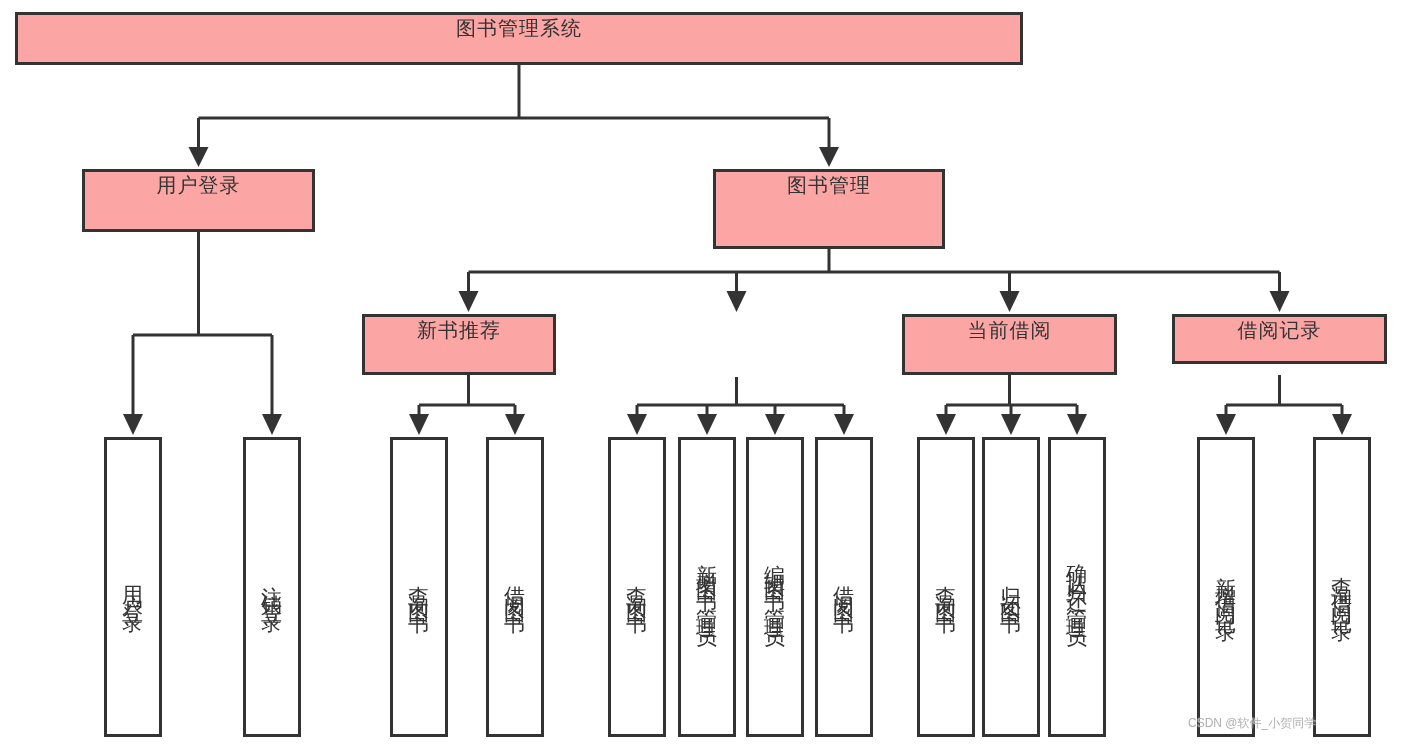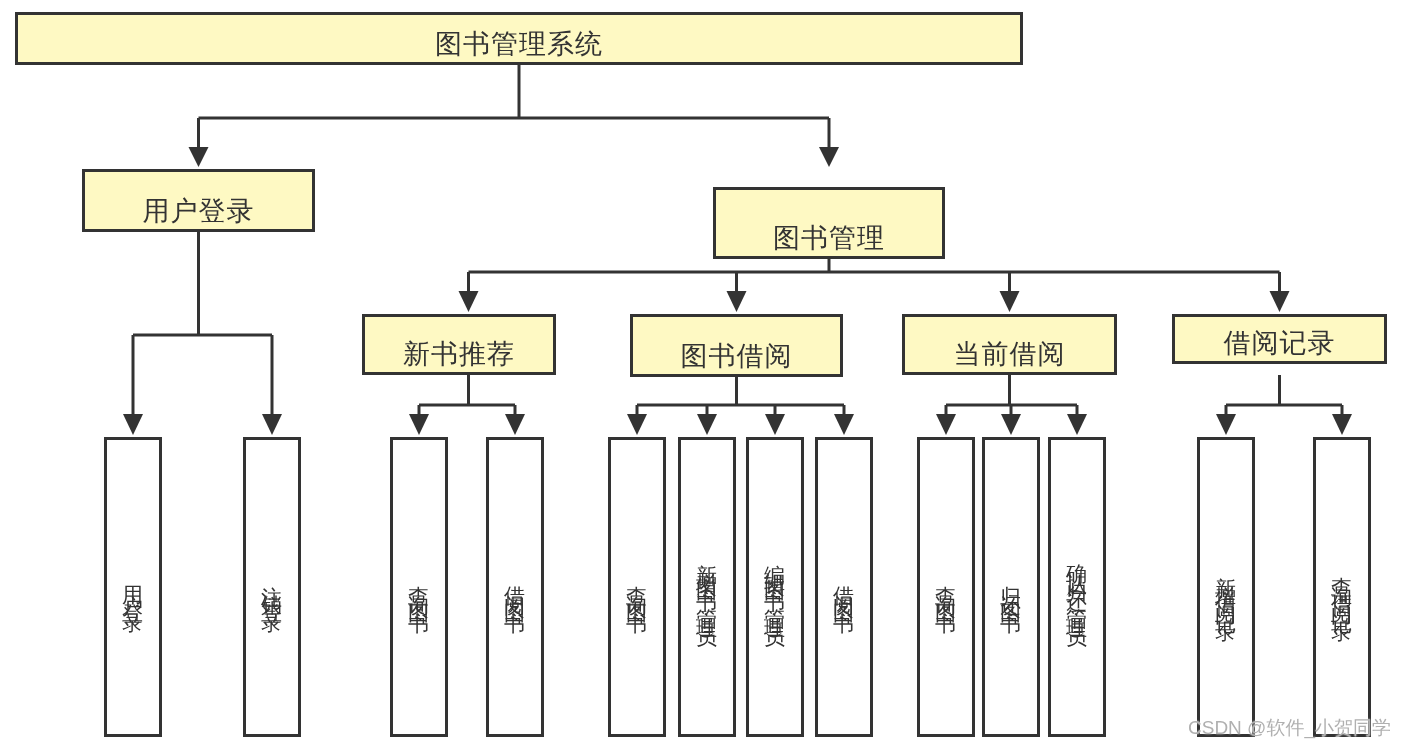--- a/index.html
+++ b/index.html
@@ -13,25 +13,25 @@
   }
   svg.connectors {
     position: absolute;
     left: 0; top: 0;
     width: 1405px; height: 747px;
   }
   .hbox {
     position: absolute;
     box-sizing: border-box;
     border: 3px solid #333333;
-    background: #fef9c3;
+    background: #fca5a5;
     display: flex;
-    align-items: flex-end;
+    align-items: flex-start;
     justify-content: center;
-    font-size: 27px;
+    font-size: 20px;
     color: #333333;
     letter-spacing: 1px;
   }
   .vbox {
     position: absolute;
     box-sizing: border-box;
     width: 58px;
     height: 300px;
     top: 437px;
     border: 3px solid #333333;
@@ -46,30 +46,30 @@
     white-space: nowrap;
     line-height: 1;
     font-size: 21px;
     letter-spacing: 9px;
     color: #333333;
   }
   .watermark {
     position: absolute;
     left: 1188px;
     top: 715px;
-    font-size: 19px;
+    font-size: 12px;
     color: #b0b0b0;
     white-space: nowrap;
     z-index: 5;
     text-shadow: 0 0 2px #ffffff;
   }
   
   #node-root        { left: 15px;   top: 12px;  width: 1008px; height: 53px; }
   #node-user-login  { left: 82px;   top: 169px; width: 233px;  height: 63px; }
-  #node-book-mgmt   { left: 713px;  top: 169px; width: 232px;  height: 72px; margin-top: 18px; }
+  #node-book-mgmt   { left: 713px;  top: 169px; width: 232px;  height: 80px; }
   #node-new-book    { left: 362px;  top: 314px; width: 194px;  height: 61px; }
   #node-book-borrow { left: 630px;  top: 314px; width: 213px;  height: 63px; }
   #node-cur-borrow  { left: 902px;  top: 314px; width: 215px;  height: 61px; }
   #node-borrow-rec  { left: 1172px; top: 314px; width: 215px;  height: 50px; }
   #leaf-a1 { left: 104px; }
   #leaf-a2 { left: 243px; }
   #leaf-b1 { left: 390px; }
   #leaf-b2 { left: 486px; }
   #leaf-c1 { left: 608px; }
   #leaf-c2 { left: 678px; }
@@ -159,23 +159,20 @@
   <div class="hbox" id="node-user-login">
     <span>用户登录</span>
   </div>
   <div class="hbox" id="node-book-mgmt">
     <span>图书管理</span>
   </div>
 
   <div class="hbox" id="node-new-book">
     <span>新书推荐</span>
   </div>
-  <div class="hbox" id="node-book-borrow">
-    <span>图书借阅</span>
-  </div>
   <div class="hbox" id="node-cur-borrow">
     <span>当前借阅</span>
   </div>
   <div class="hbox" id="node-borrow-rec">
     <span>借阅记录</span>
   </div>
 
   <div class="vbox" id="leaf-a1">
     <span class="vtext">用户登录</span>
   </div>

